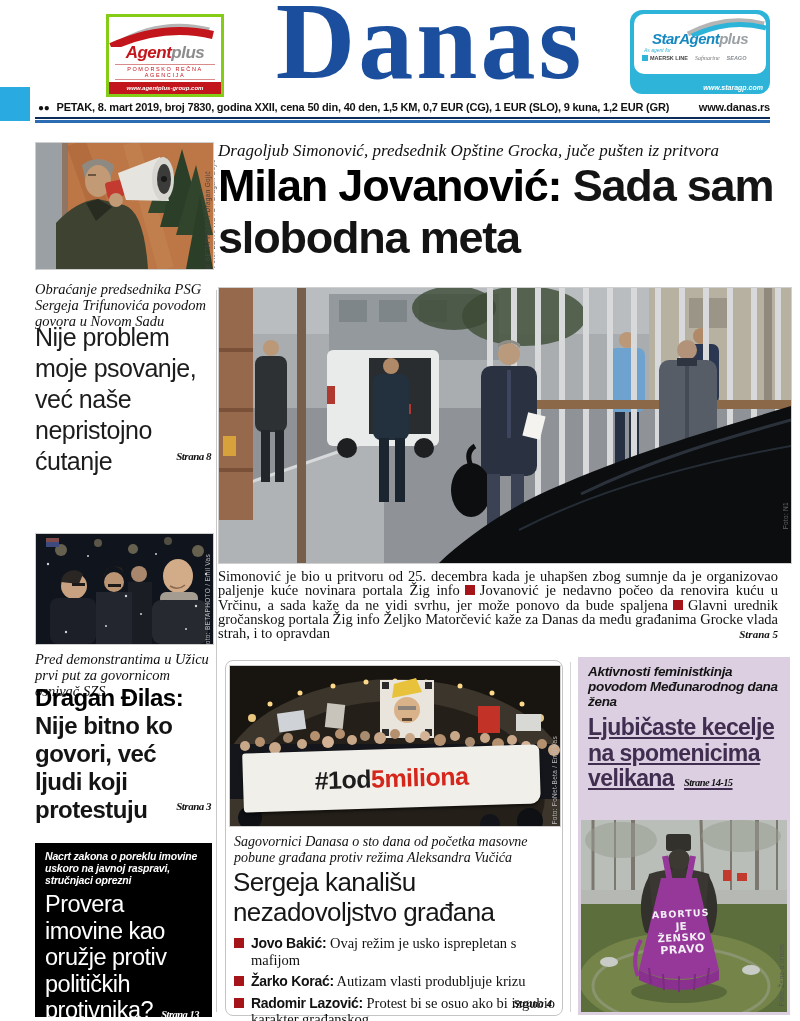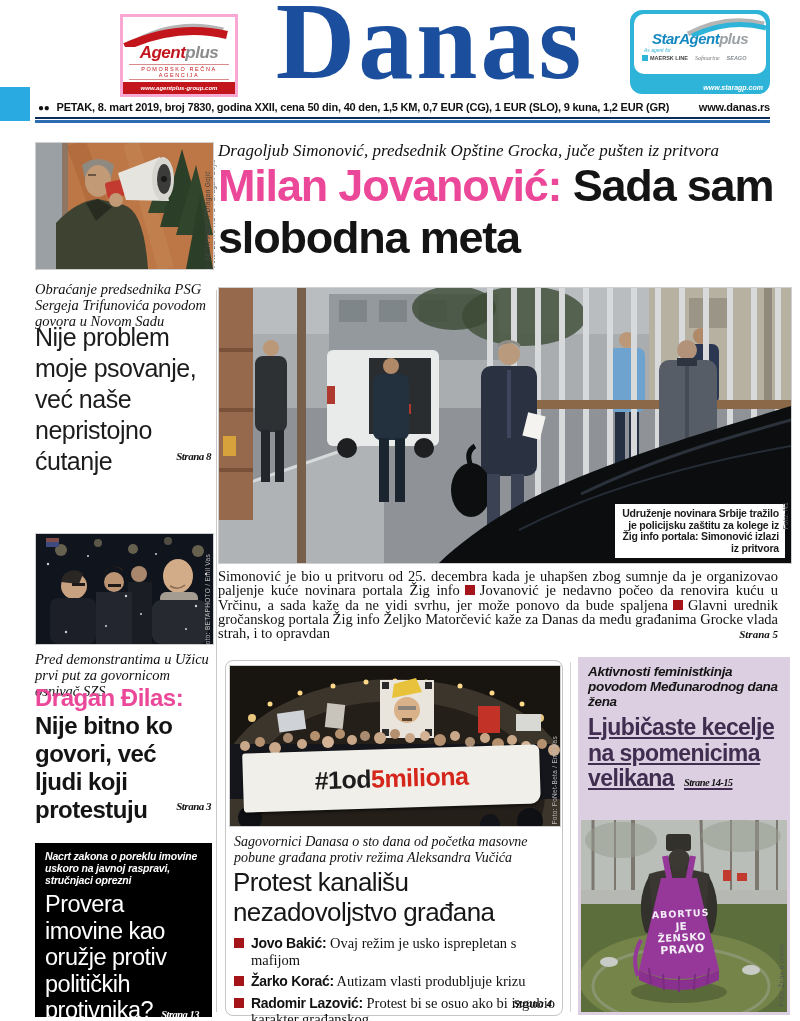--- a/index.html
+++ b/index.html
@@ -1,21 +1,21 @@
 <!DOCTYPE html>
 <html><head>
 <meta charset="utf-8">
 <title>Danas front page</title>
 <style>
   html,body{margin:0;padding:0;background:#f2f2f2;}
   .page{position:relative;width:800px;height:1021px;background:#fff;margin:0 auto;overflow:hidden;
         font-family:"Liberation Sans",sans-serif;color:#1a1a1a;}
   .abs{position:absolute;}
   
-  .agent-logo{left:120px;top:14px;width:112px;height:77px;border:3px solid #f9a8d4;background:#fff;overflow:hidden;}
+  .agent-logo{left:106px;top:14px;width:112px;height:77px;border:3px solid #84cc16;background:#fff;overflow:hidden;}
   .al-sw{position:absolute;left:0;top:0;}
   .al-brand{position:absolute;left:0;top:26px;width:100%;text-align:center;font-style:italic;font-weight:bold;font-size:17px;letter-spacing:-0.5px;}
   .al-a{color:#c3161c;} .al-b{color:#8d8d8d;}
   .al-tag{position:absolute;left:6px;right:6px;top:47px;font-size:5.5px;color:#c3161c;letter-spacing:1.6px;text-align:center;
           border-top:1px solid #d98a8a;border-bottom:1px solid #d98a8a;padding:1px 0;}
   .al-url{position:absolute;left:0;bottom:0;width:100%;height:12px;background:#c3161c;color:#fff;
           font-size:6px;font-style:italic;font-weight:bold;text-align:center;line-height:12px;}
   .masthead{left:230px;top:-14px;width:400px;font-family:"Liberation Serif",serif;font-weight:bold;
             font-size:110px;line-height:1;color:#1b4f9e;letter-spacing:3px;text-align:center;}
   .star-logo{left:630px;top:10px;width:140px;height:84px;background:#2db4d8;border-radius:12px;}
@@ -39,21 +39,21 @@
   .kicker-serif{font-family:"Liberation Serif",serif;font-style:italic;color:#111;}
   .vcredit{position:absolute;writing-mode:vertical-rl;transform:rotate(180deg);
            font-size:6.5px;color:#555;letter-spacing:.3px;white-space:nowrap;}
   .pageref{font-family:"Liberation Serif",serif;font-style:italic;font-weight:bold;font-size:11px;color:#111;}
   .photo{border:1px solid #cfcfcf;overflow:hidden;background:#ddd;}
   .photo svg{display:block;}
   .sq{display:inline-block;width:10px;height:10px;background:#a51418;margin:0 5px;}
   
   .lead-kicker{left:218px;top:141px;width:560px;font-size:17px;}
   .lead-headline{left:218px;top:160px;width:562px;font-size:45px;font-weight:bold;line-height:52px;letter-spacing:-1.2px;}
-  .hl-gray{color:#ec4899;} .hl-black{color:#141414;}
+  .hl-gray{color:#000000;} .hl-black{color:#141414;}
   .lead-credit-left{left:209px;top:172px;height:96px;}
   .main-photo{left:218px;top:287px;width:572px;height:275px;}
   .caption-box{position:absolute;right:6px;top:216px;width:158px;background:#fff;padding:4px 6px;
                font-size:10.5px;font-weight:bold;line-height:11.5px;text-align:right;letter-spacing:-0.2px;}
   .summary{left:218px;top:569px;width:560px;font-family:"Liberation Serif",serif;font-size:14.5px;
            line-height:14.3px;text-align:justify;color:#111;}
   .summary .pageref{position:absolute;right:0;bottom:-1px;}
   
   .lphoto1{left:35px;top:142px;width:177px;height:126px;}
   .lkicker1{left:35px;top:281px;width:178px;font-size:14.5px;line-height:1.12;}
@@ -224,21 +224,20 @@
       <g>
         <circle cx="468" cy="62" r="10" fill="#b2937a"></circle>
         <rect x="440" y="72" width="58" height="152" rx="10" fill="#575d66"></rect>
         <line x1="468" y1="76" x2="468" y2="180" stroke="#454b54" stroke-width="4"></line>
         <rect x="458" y="70" width="20" height="8" fill="#2e3440"></rect>
       </g>
       <path d="M220,275 L572,275 L572,118 C500,140 420,162 330,202 C290,220 248,248 220,275 Z" fill="#0b0d0f"></path>
       <path d="M572,132 C500,152 432,172 362,206" stroke="#39424d" stroke-width="3" fill="none" opacity=".7"></path>
       <path d="M300,242 C370,206 460,178 572,158" stroke="#2c3540" stroke-width="2" fill="none" opacity=".8"></path>
     </svg>
-    <div class="caption-box">Udruženje novinara Srbije tražilo je policijsku zaštitu za kolege iz Žig info portala: Simonović izlazi iz pritvora</div>
     <div class="vcredit" style="right:2px;top:214px;color:#666;">Foto: N1</div>
   </div>
 
   <div class="abs summary">
     <span>Simonović je bio u pritvoru od 25. decembra kada je uhapšen zbog sumnje da je organizovao paljenje kuće novinara portala Žig info</span><span class="sq"></span><span>Jovanović je nedavno počeo da renovira kuću u Vrčinu, a sada kaže da ne vidi svrhu, jer može ponovo da bude spaljena</span><span class="sq"></span><span>Glavni urednik gročanskog portala Žig info Željko Matorčević kaže za Danas da među građanima Grocke vlada strah, i to opravdan</span>
     <span class="pageref">Strana 5</span>
   </div>
 
   <div class="abs photo lphoto1">
     <svg width="177" height="126" viewBox="0 0 177 126">
@@ -396,21 +395,21 @@
             <circle cx="260" cy="158" r="10" fill="#12141a"></circle>
         </g>
       </svg>
       <div class="banner">
           <span class="bn-black">#1od</span>
           <span class="bn-red">5miliona</span>
         </div>
       <div class="vcredit" style="right:2px;top:70px;color:#bbb;">Foto: FoNet-Beta / Emil Vas</div>
     </div>
     <div class="bkicker kicker-serif">Sagovornici Danasa o sto dana od početka masovne pobune građana protiv režima Aleksandra Vučića</div>
-    <div class="bheadline">Protest kanališu nezadovoljstvo građana</div>
+    <div class="bheadline">Sergeja kanališu nezadovoljstvo građana</div>
     <div class="bullets">
       <div class="brow"><span class="sq2"></span><span class="bname">Jovo Bakić:</span><span> Ovaj režim je usko isprepletan s mafijom</span></div>
       <div class="brow"><span class="sq2"></span><span class="bname">Žarko Korać:</span><span> Autizam vlasti produbljuje krizu</span></div>
       <div class="brow"><span class="sq2"></span><span class="bname">Radomir Lazović:</span><span> Protest bi se osuo ako bi izgubio karakter građanskog</span></div>
     </div>
     <span class="pageref">Strana 4</span>
   </div>
 
   <div class="abs rpanel">
     <div class="rkicker">Aktivnosti feministkinja povodom Međunarodnog dana žena</div>

